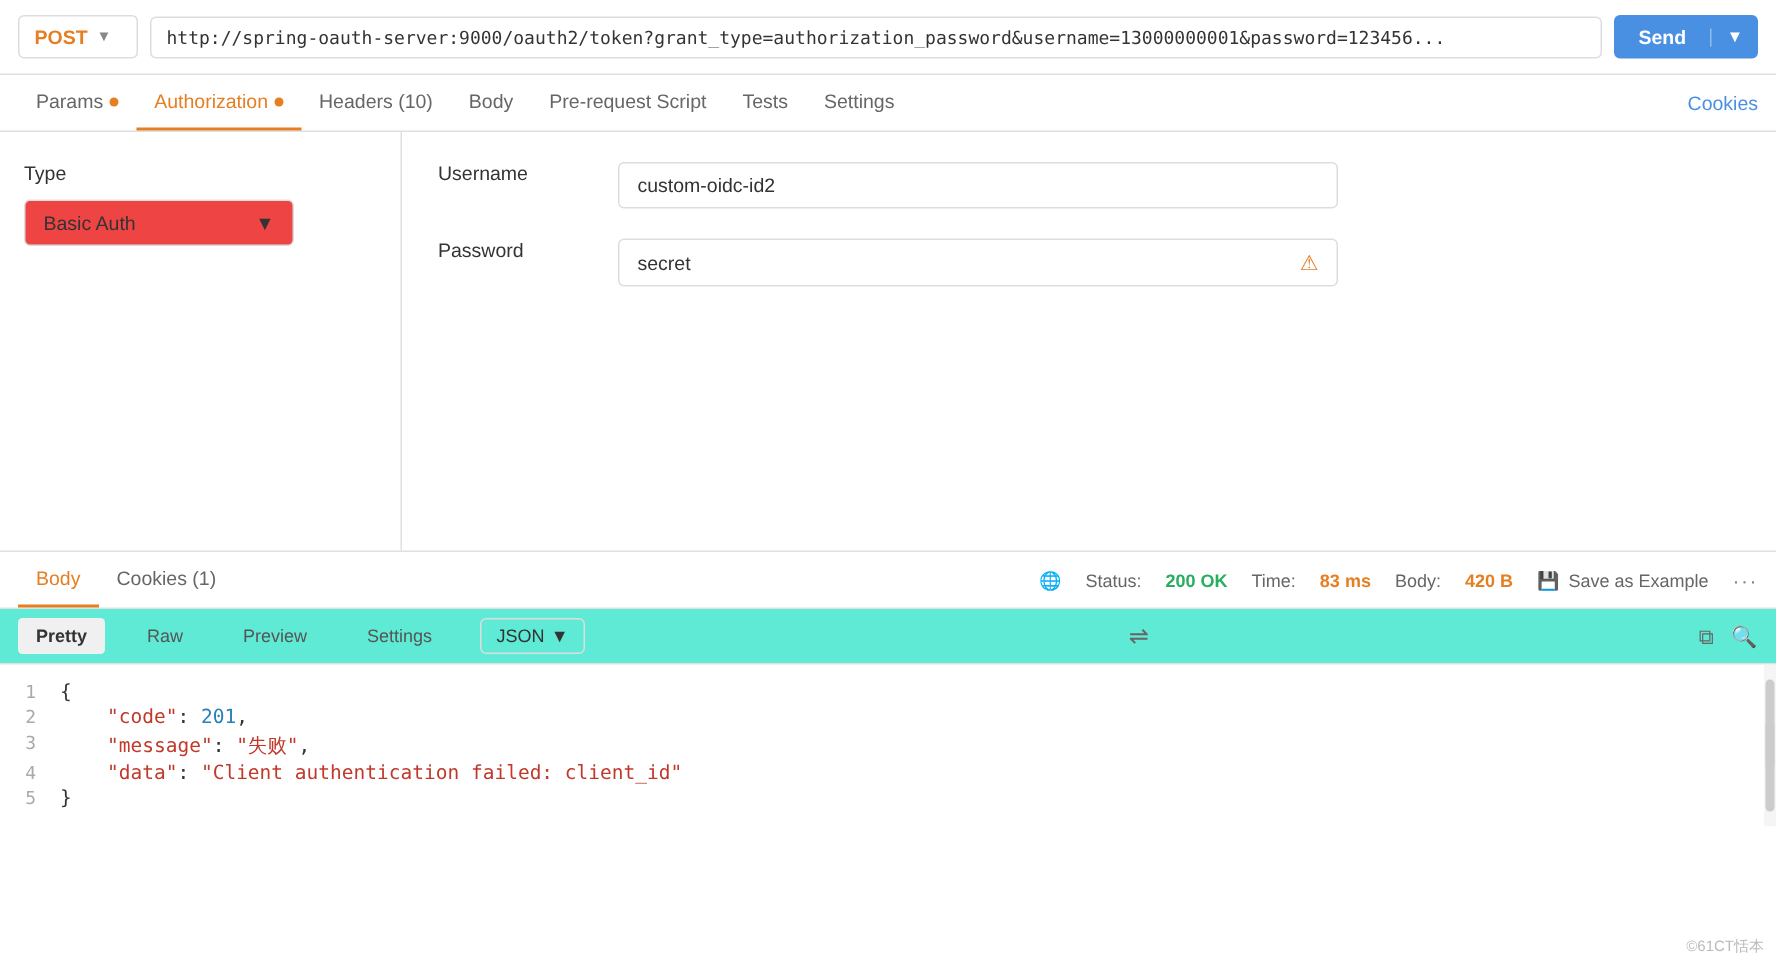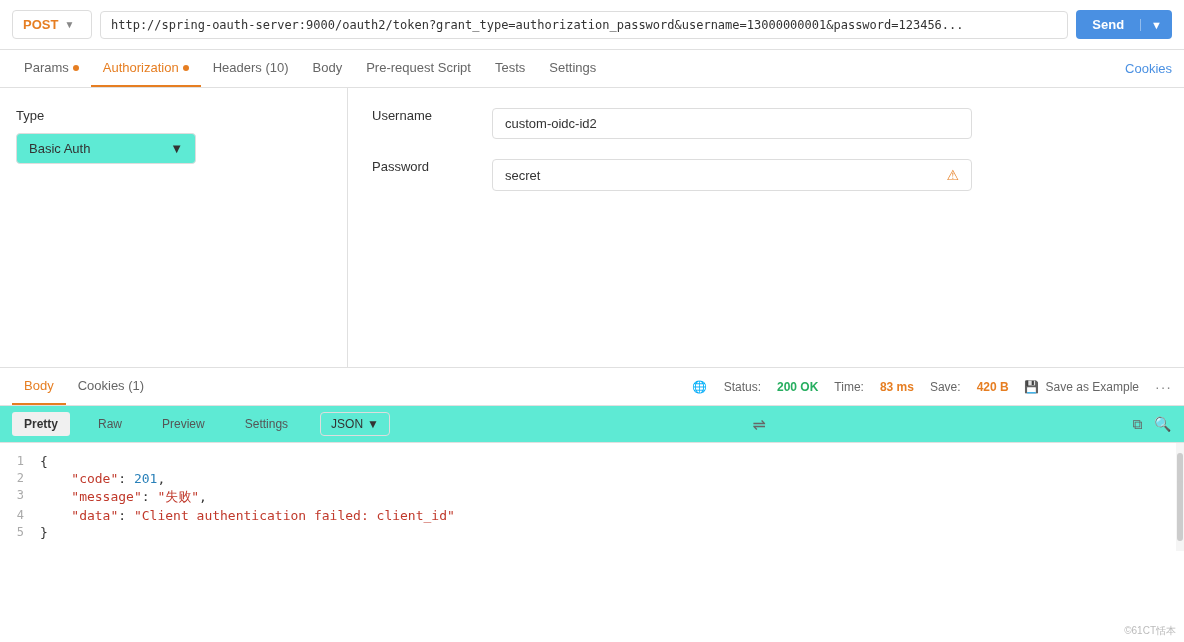--- a/index.html
+++ b/index.html
@@ -89,33 +89,33 @@
     .cookies-link { margin-left: auto; color: #4A90E2; font-size: 13px; cursor: pointer; }
 
     
     .auth-panel {
       display: flex;
       border-bottom: 1px solid #e0e0e0;
       background: #fff;
       min-height: 280px;
     }
     .auth-left {
-      width: 348px;
+      width: 268px;
       border-right: 1px solid #e0e0e0;
       padding: 20px 16px;
     }
     .type-label { font-size: 13px; color: #333; margin-bottom: 10px; }
     .type-select {
       display: flex;
       align-items: center;
       justify-content: space-between;
       padding: 7px 12px;
       border: 1px solid #ddd;
       border-radius: 4px;
-      background: #5eead4;
+      background: #ef4444;
       cursor: pointer;
       font-size: 13px;
       color: #333;
       width: 180px;
       margin-bottom: 16px;
     }
     .auth-desc {
       font-size: 12.5px;
       color: #555;
       line-height: 1.6;
@@ -362,21 +362,21 @@
     </div>
     <div class="resp-tab">
       <span>Cookies (1)</span>
     </div>
     <div class="resp-status">
       <span>🌐</span>
       <span>Status: </span>
         <span class="status-ok">200 OK</span>
       <span>Time: </span>
         <span class="status-time">83 ms</span>
-      <span>Save: </span>
+      <span>Body: </span>
         <span class="status-size">420 B</span>
       <div class="save-example">
         <span>💾</span>
         <span>Save as Example</span>
       </div>
       <span class="more-icon">···</span>
     </div>
   </div>
 
   <div class="body-format-bar">

